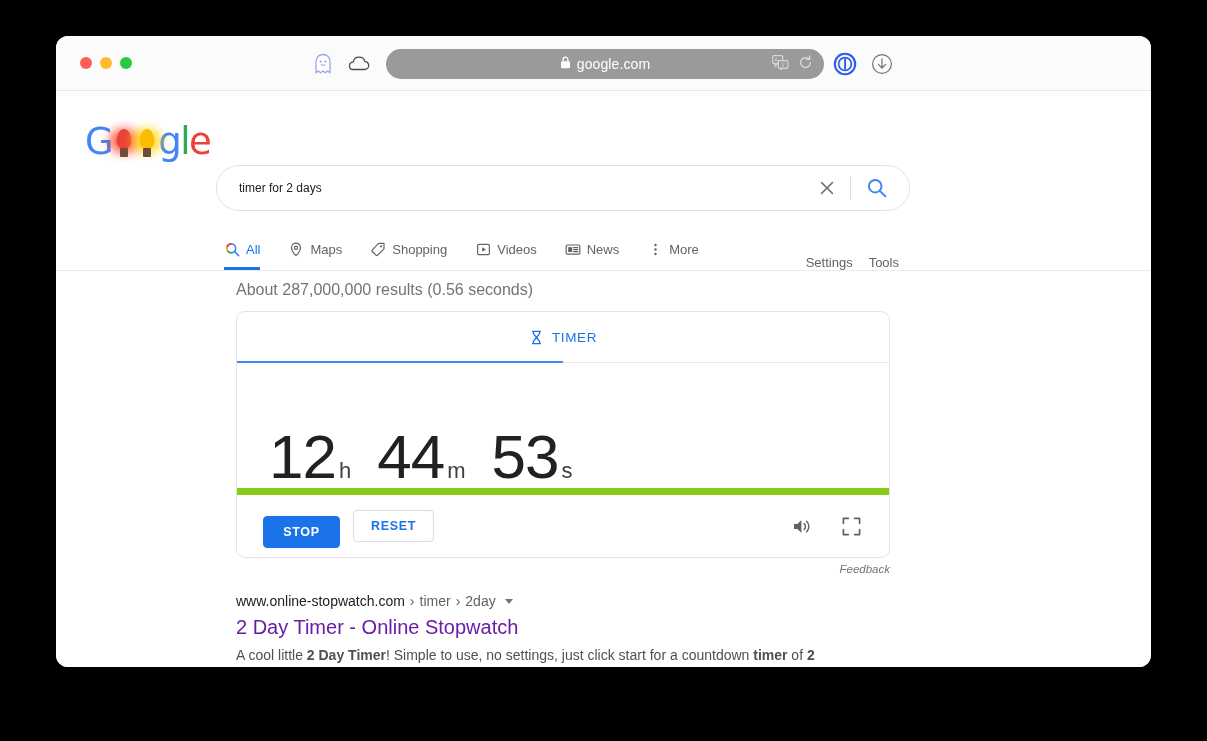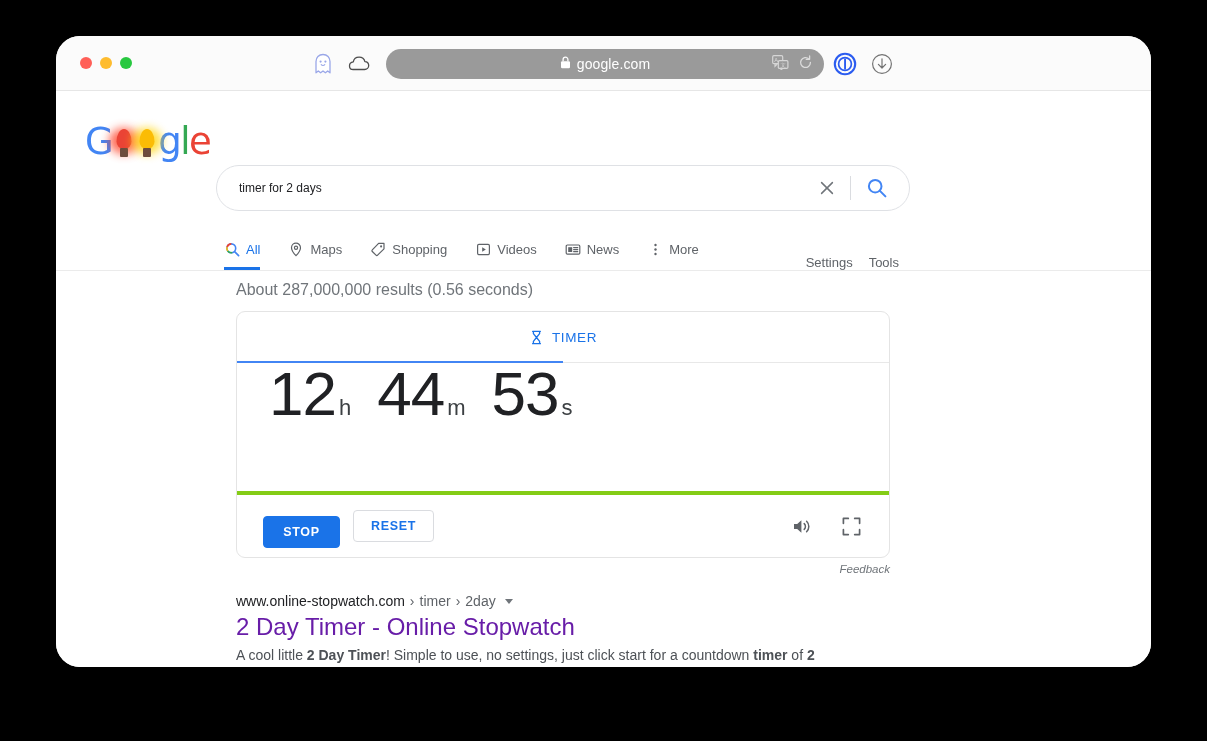--- a/index.html
+++ b/index.html
@@ -9,21 +9,21 @@
     font-family: "Liberation Sans", sans-serif;
     overflow: hidden;
   }
 
   
   .window {
     position: absolute;
     left: 56px; top: 36px;
     width: 1095px; height: 631px;
     background: #ffffff;
-    border-radius: 24px;
+    border-radius: 12px;
     overflow: hidden;
     box-shadow: 0 6px 30px rgba(0,0,0,0.35);
   }
 
   
   .titlebar {
     position: relative;
     height: 55px;
     background: #fbfbfb;
     border-bottom: 1px solid #e6e6e6;
@@ -171,23 +171,23 @@
     position: absolute; left: 0; bottom: 0; width: 50%; height: 2px;
     background: #4285f4;
   }
   .card-tabs-base {
     position: absolute; left: 0; bottom: 0; width: 100%; height: 1px;
     background: #e8e8e8;
   }
 
   .timer-display {
     height: 132px;
-    display: flex; align-items: flex-start;
+    display: flex; align-items: flex-end;
     padding-left: 32px;
-    border-bottom: 4px solid #84cc16;
+    border-bottom: 7px solid #84cc16;
   }
   .tseg { display: flex; align-items: baseline; margin-right: 26px; }
   .tnum {
     font-size: 62px; color: #202124;
     font-family: "Liberation Sans", sans-serif;
     letter-spacing: -1px; line-height: 1;
   }
   .tunit { font-size: 22px; color: #3c4043; margin-left: 3px; }
 
   .card-actions {
@@ -218,21 +218,21 @@
   .r-url .sep { color: #5f6368; margin: 0 4px; }
   .r-url .crumb { color: #5f6368; }
   .r-caret {
     width: 0; height: 0; margin-left: 8px;
     border-left: 4px solid transparent;
     border-right: 4px solid transparent;
     border-top: 5px solid #70757a;
     cursor: pointer;
   }
   .r-title {
-    font-size: 24px; color: #681da8;
+    font-size: 20px; color: #681da8;
     line-height: 26px; margin-top: 3px; cursor: pointer;
   }
   .r-snippet {
     font-size: 14px; color: #4d5156; line-height: 23px;
     margin-top: 4px; width: 587px;
   }
   .r-snippet b { color: #4d5156; font-weight: bold; }
 </style>
 </head>
 <body>

